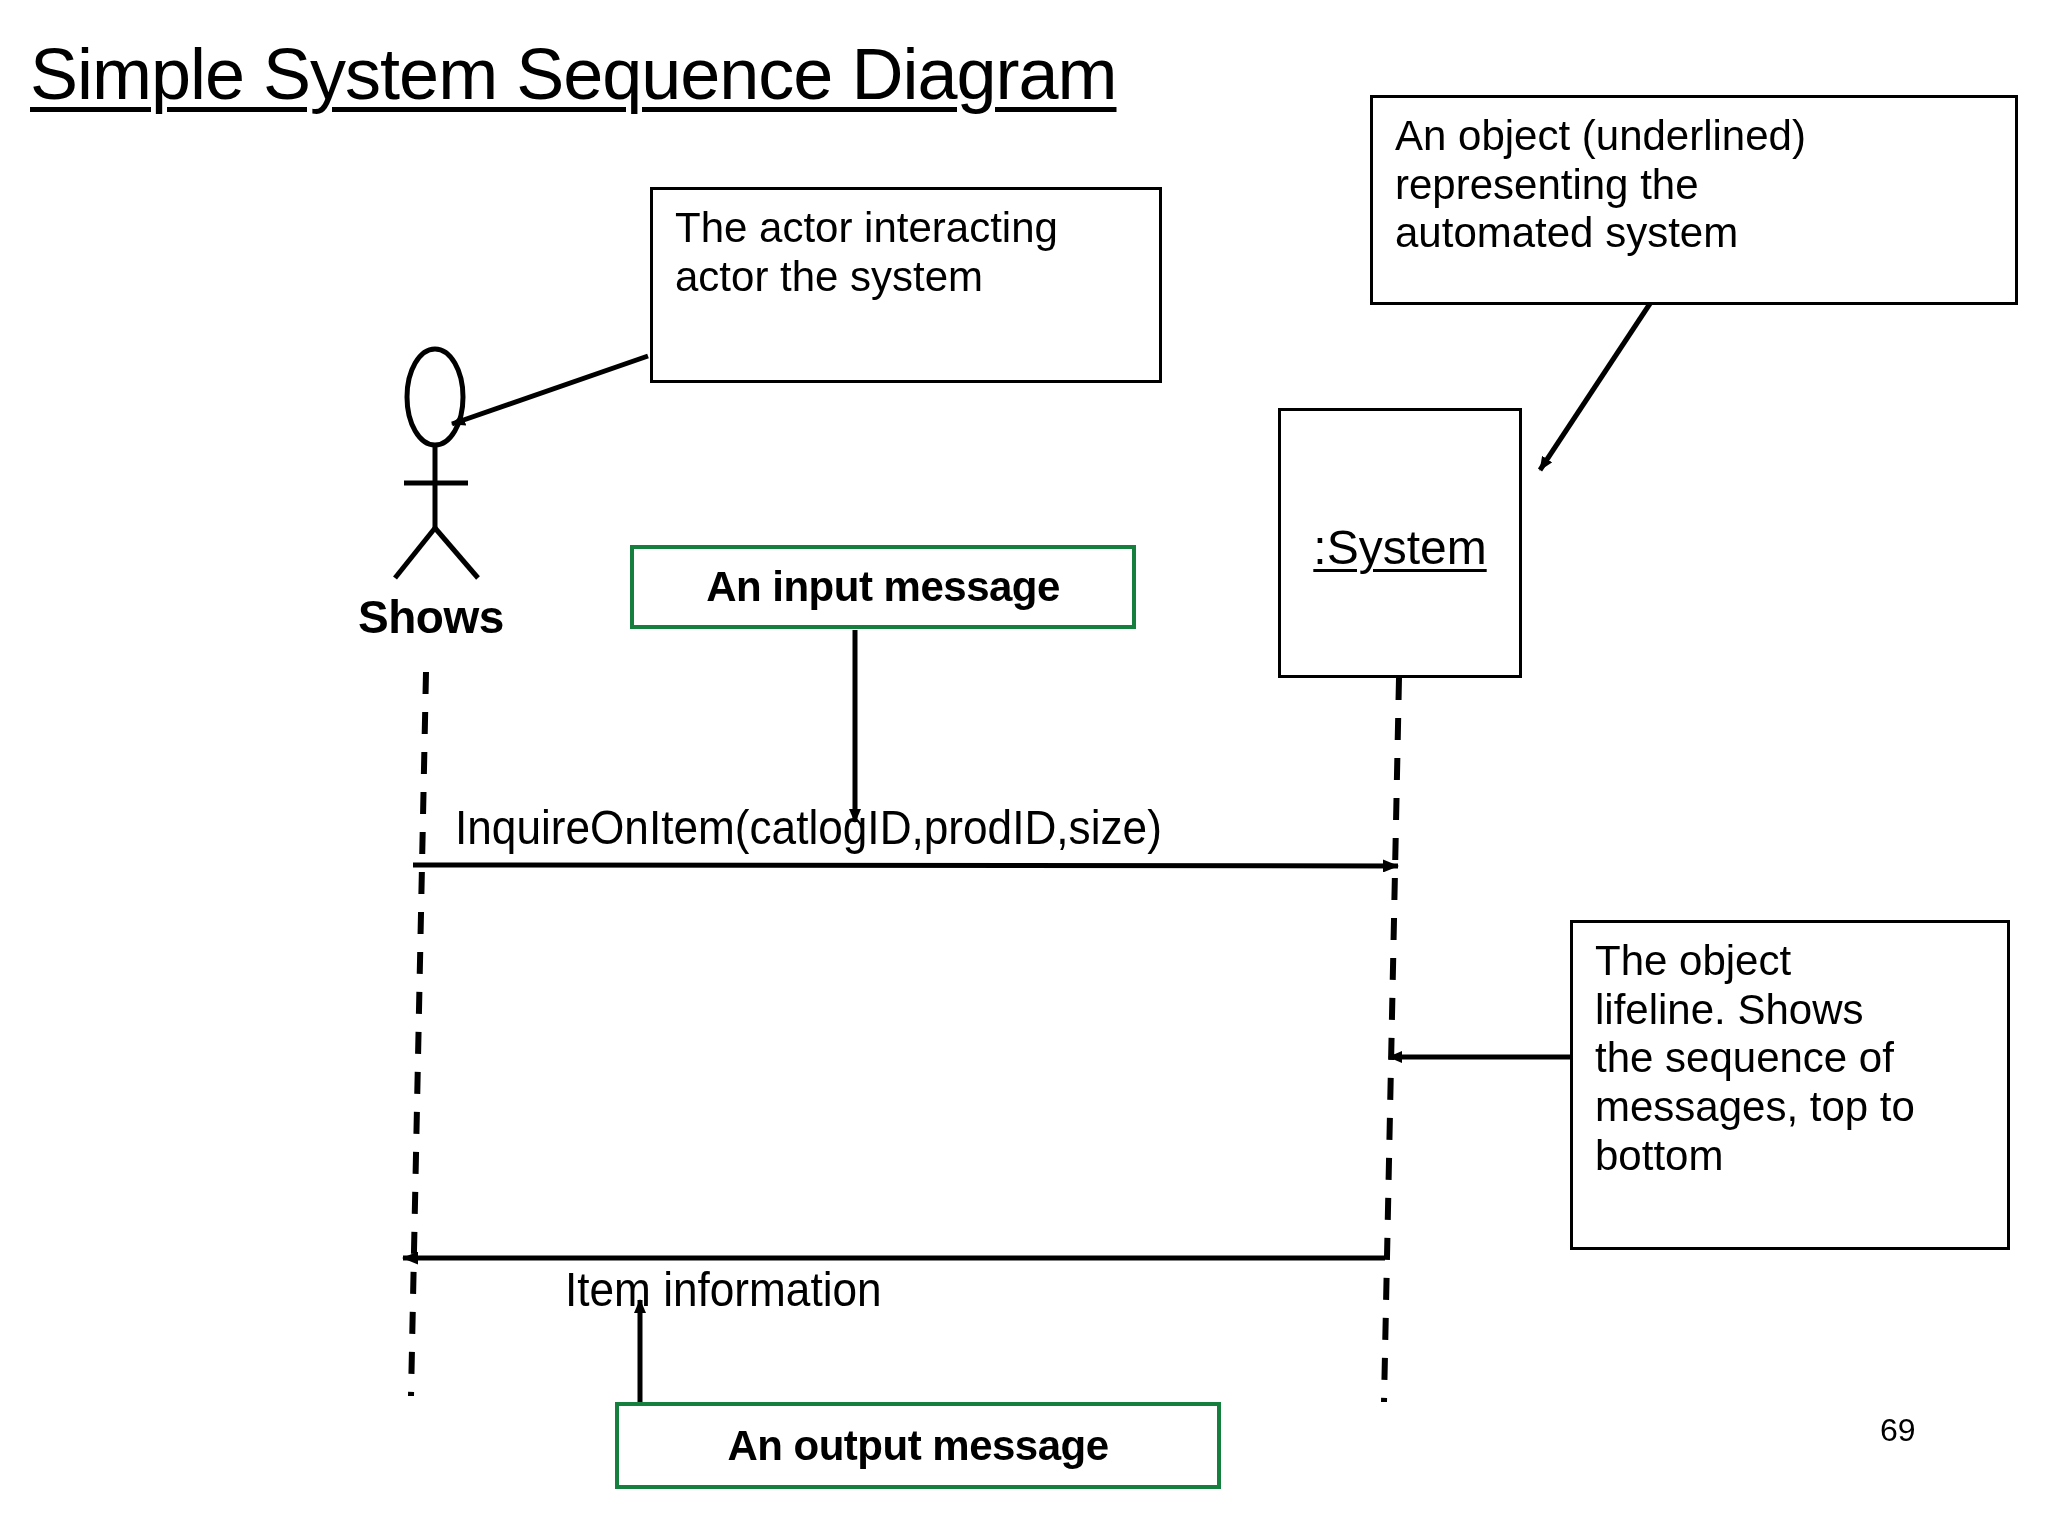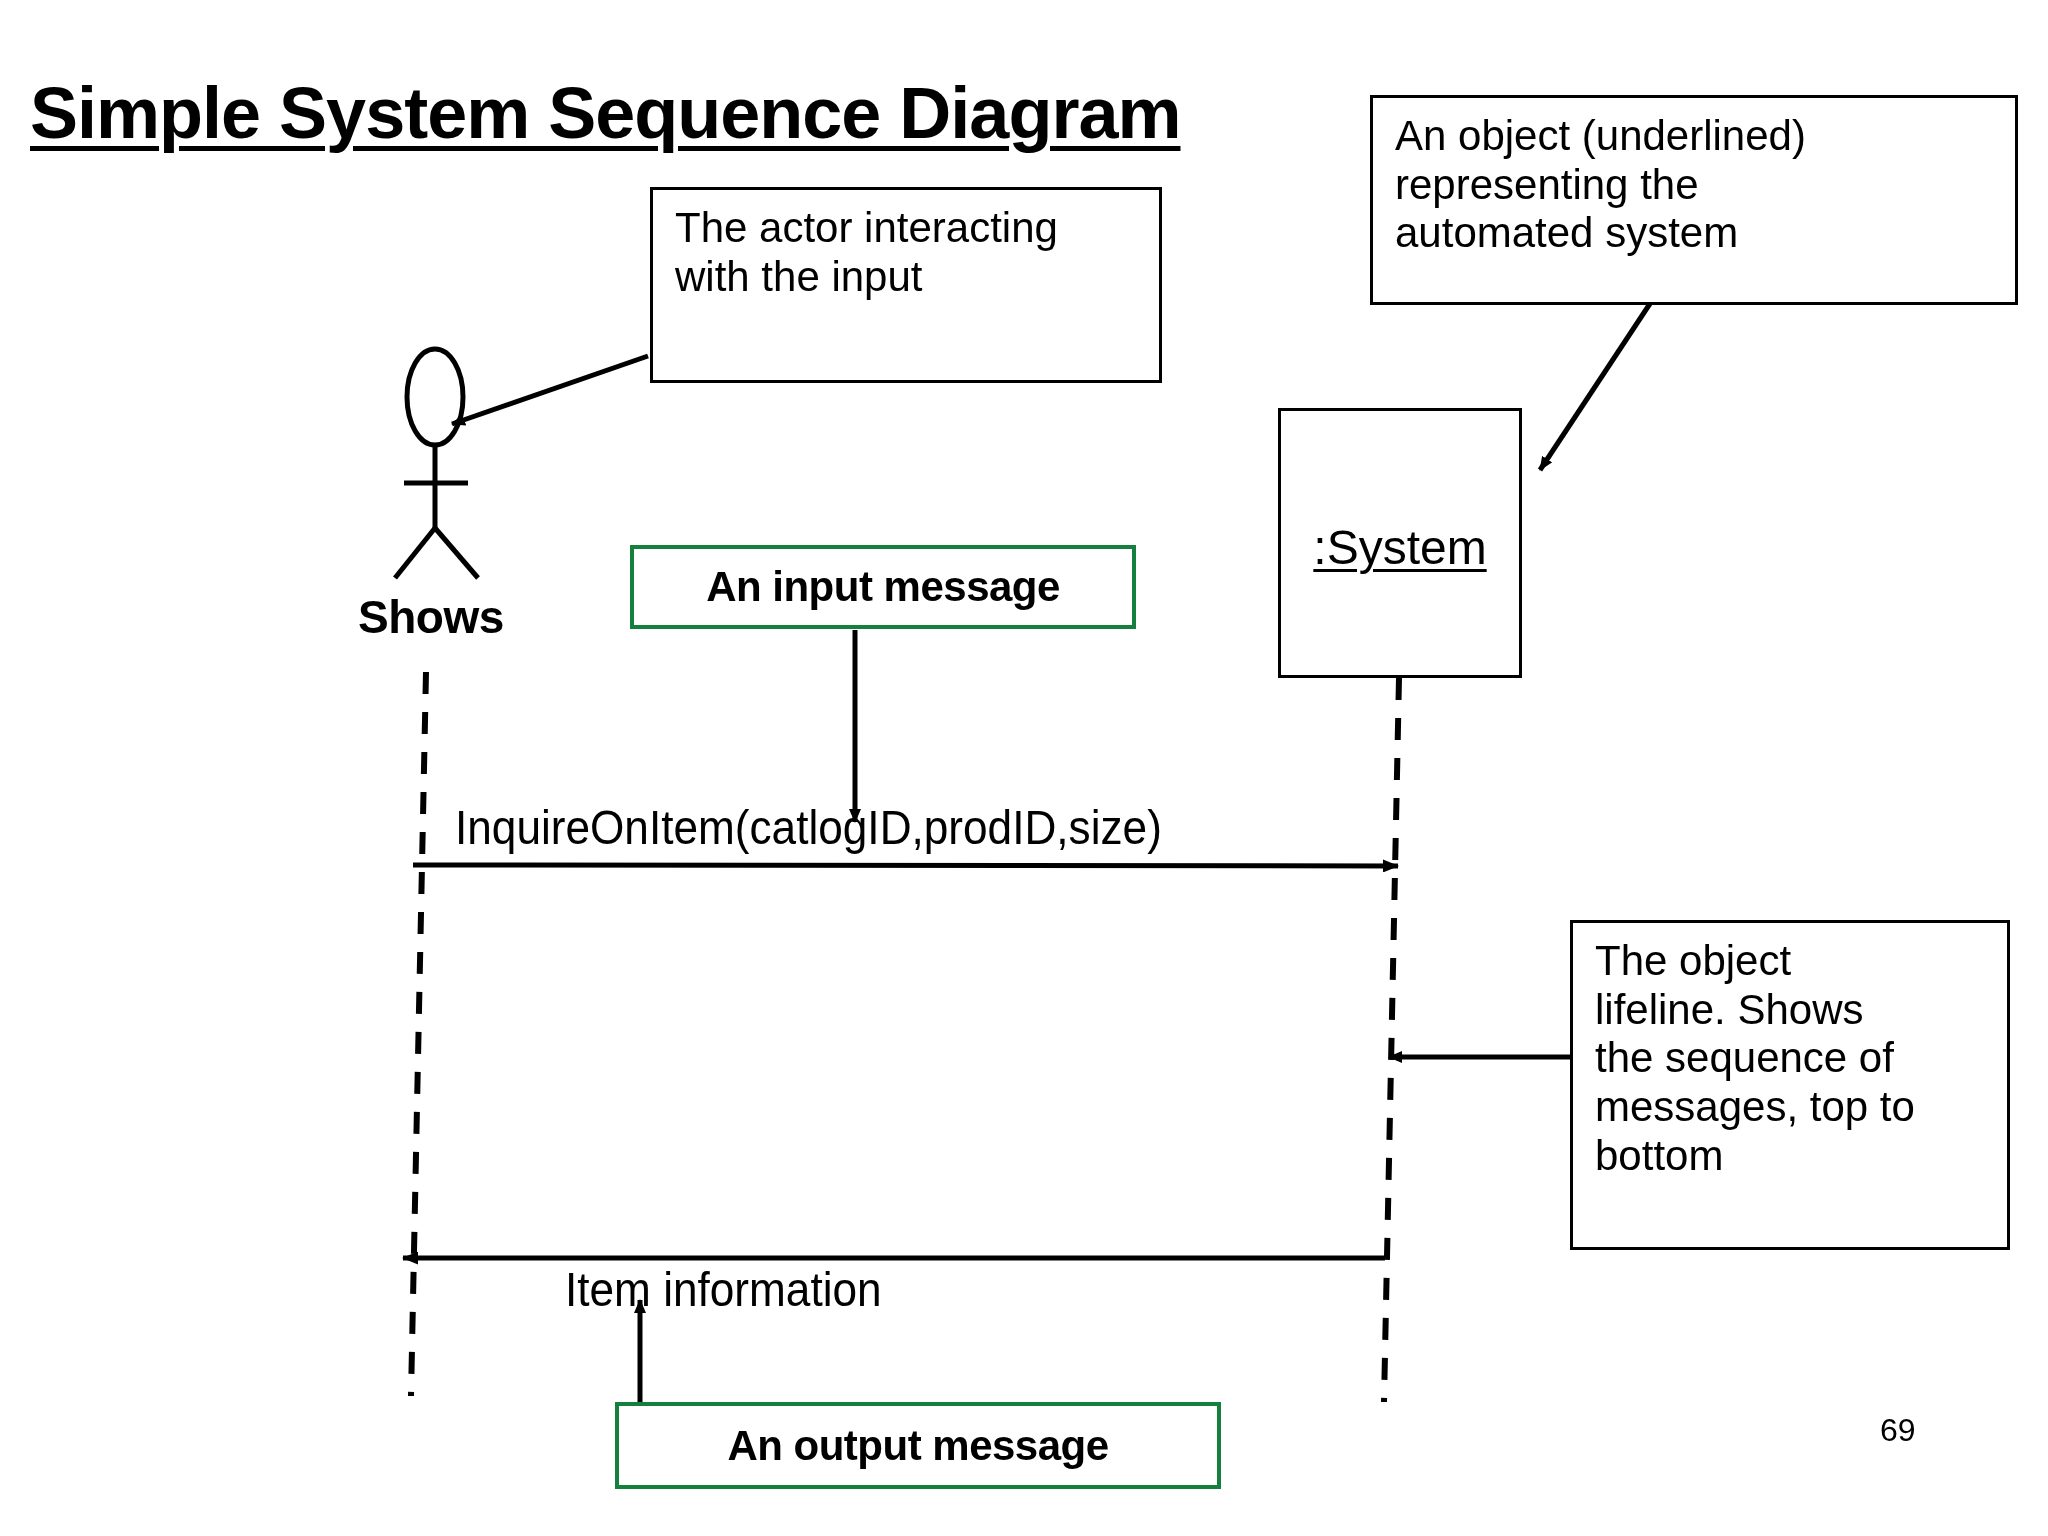--- a/index.html
+++ b/index.html
@@ -26,28 +26,27 @@
     height: 1536px;
     pointer-events: none;
   }
   .abs { position: absolute; }
 
   
   #slide-title {
     left: 30px;
     top: 38px;
     font-size: 72px;
-    font-weight: bold;
+    font-weight: normal;
     letter-spacing: -1px;
     line-height: 1.0;
     white-space: nowrap;
     text-decoration: underline;
     text-underline-offset: 8px;
     text-decoration-thickness: 5px;
-    margin-top: 39px;
   }
 
   
   .note-box {
     position: absolute;
     border: 3px solid #000;
     background: #fff;
     box-sizing: border-box;
     font-size: 42px;
     line-height: 1.16;
@@ -166,21 +165,21 @@
 
     <line x1="1570" y1="1057" x2="1389" y2="1057" stroke="#000" stroke-width="5" marker-end="url(#arrowFilled)"></line>
 
     <line x1="640" y1="1402" x2="640" y2="1300" stroke="#000" stroke-width="5" marker-end="url(#arrowFilled)"></line>
   </svg>
 
   <div class="abs" id="slide-title">Simple System Sequence Diagram</div>
 
   <div class="note-box" id="note-actor">
     <div>The actor interacting</div>
-    <div>with the input</div>
+    <div>actor the system</div>
   </div>
 
   <div class="note-box" id="note-lifeline">
     <div>The object</div>
     <div>lifeline. Shows</div>
     <div>the sequence of</div>
     <div>messages, top to</div>
     <div>bottom</div>
   </div>
 

